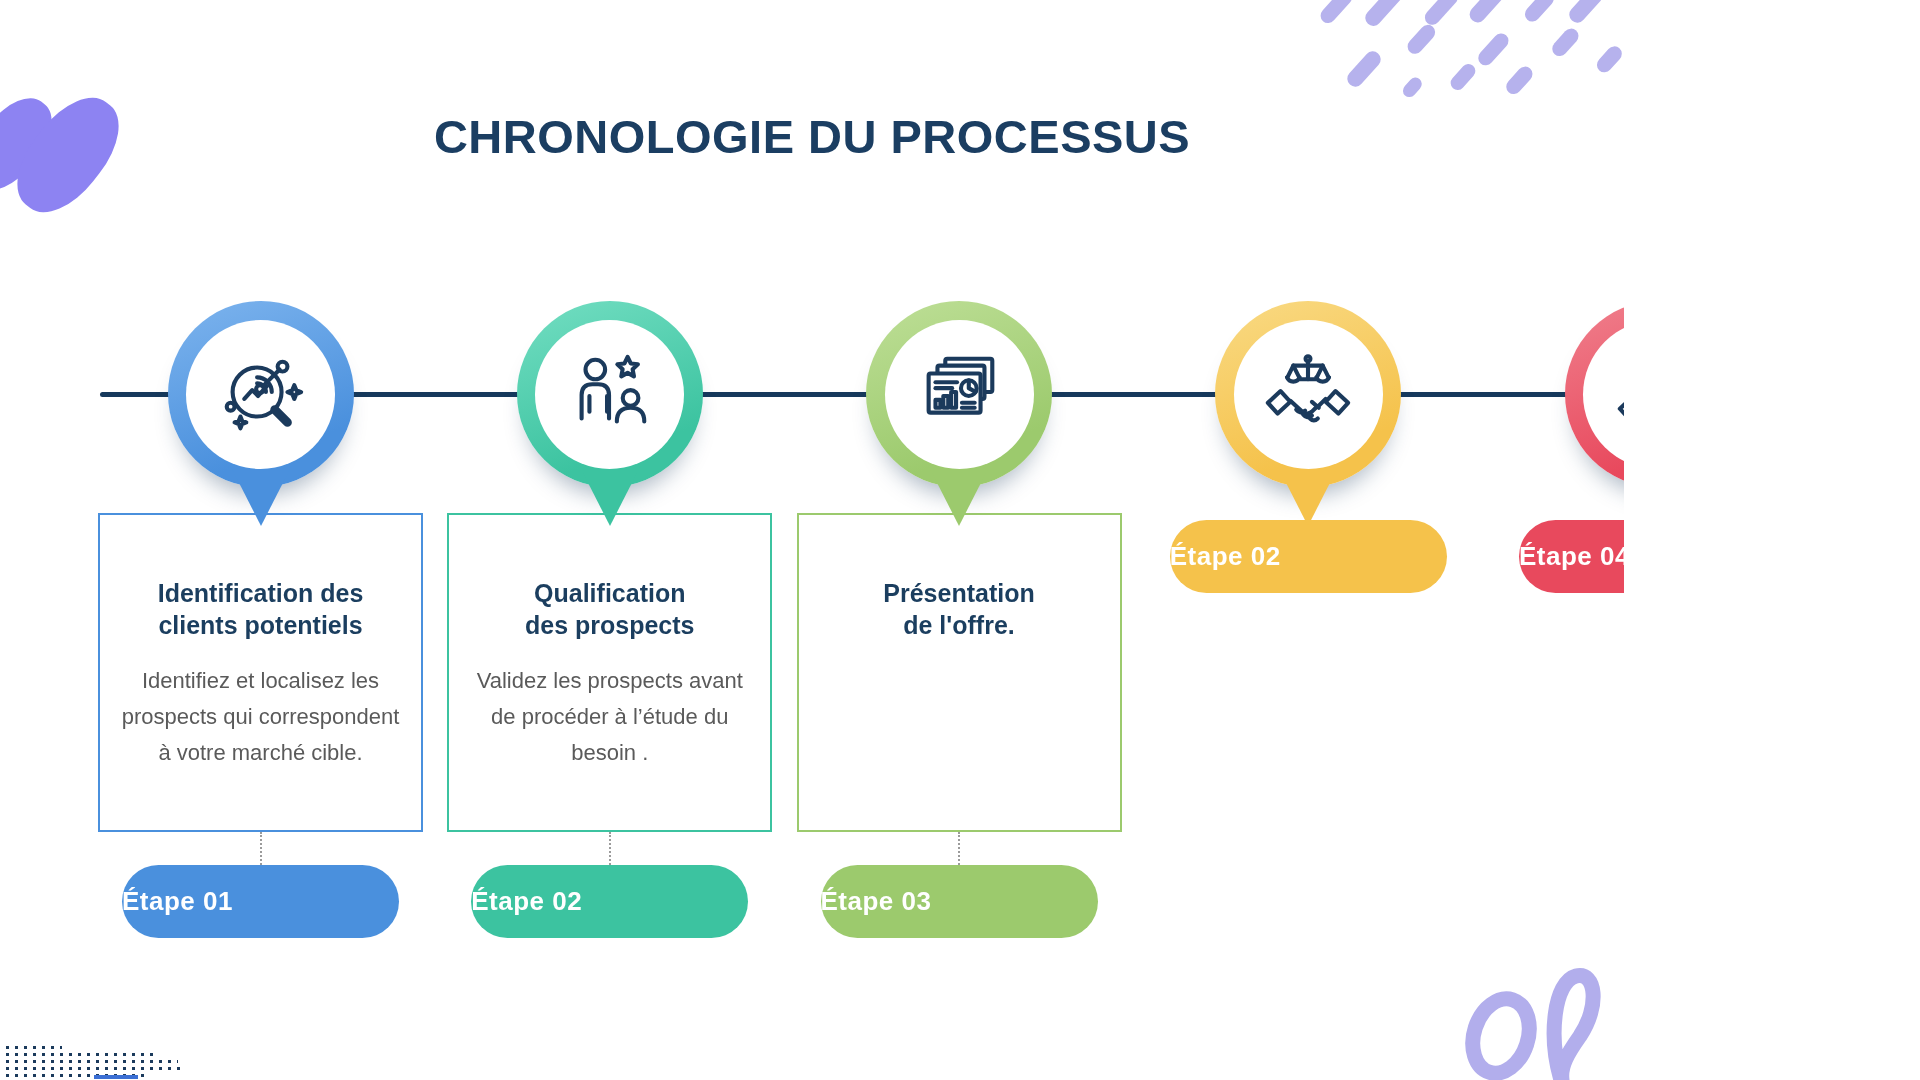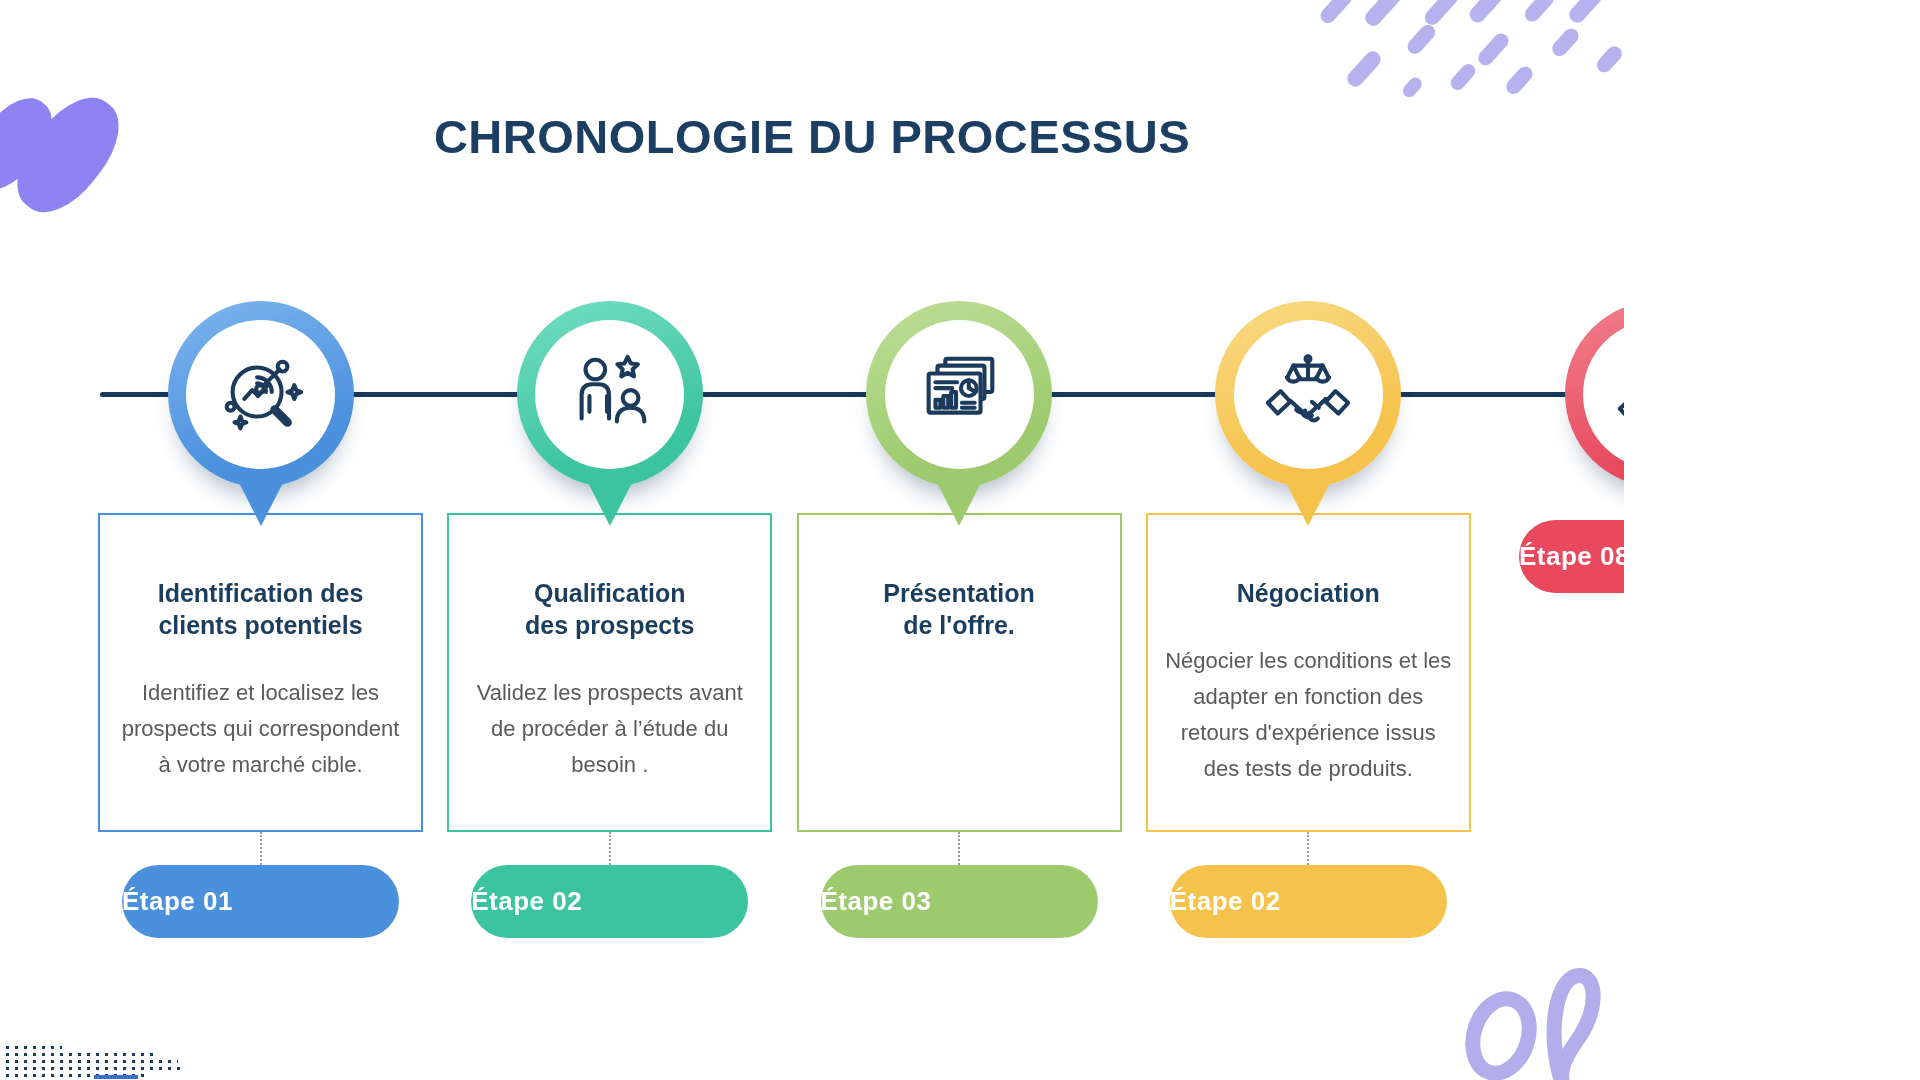--- a/index.html
+++ b/index.html
@@ -51,21 +51,21 @@
     border-top:57px solid var(--accent);
   }
 
   .card{
     position:relative; z-index:2; margin-top:26px; width:325px; height:319px;
     background:#fff; border:2px solid var(--accent);
     padding:62px 14px 0; text-align:center;
   }
   .card-title{
     font-size:25px; line-height:32px; font-weight:bold;
-    color:var(--card_title,#1b3e5f); white-space:pre-line; margin-bottom:34px;text-align:center;
+    color:var(--card_title,#1b3e5f); white-space:pre-line; margin-bottom:22px;text-align:center;
   }
   .card-desc{
     font-size:22px; line-height:36px; color:var(--body_text,#5a5a5a);
   }
 
   .connector{ height:33px; width:0; border-left:2px dotted var(--connector,#9b9b9b); }
 
   .pill{
     width:277px; height:73px; border-radius:37px; background:var(--accent);
     color:#fff; font-weight:bold; font-size:26px; letter-spacing:.5px;
@@ -247,24 +247,20 @@
             <path d="M30 55 l12 11 q5 4 10 0 l4 -4"></path>
             <path d="M66 53 l-8 8"></path>
             <path d="M52 56 l7 6"></path>
             <path d="M36 64 q4 5 9 1"></path>
             <path d="M43 69 q4 5 9 1"></path>
             <path d="M50 73 q4 4 8 0"></path>
           </svg>
         </div>
         <div class="pointer"></div>
       </div>
-      <div class="card">
-        <div class="card-title">Négociation</div>
-        <div class="card-desc">Négocier les conditions et les adapter en fonction des retours d'expérience issus des tests de produits.</div>
-      </div>
       <div class="connector"></div>
       <div class="pill">
         <span>Étape 02</span>
       </div>
     </div>
 
     <div class="step" style="--accent: #e8495d; --accent-light: #f0808d;">
       <div class="circle">
         <div class="circle-inner">
           <svg viewBox="0 0 96 96">
@@ -275,18 +271,18 @@
             <path d="M38 25 v7 M42 25 v7"></path>
             <path d="M66 25 v7 M70 25 v7"></path>
             <path d="M9 63 l12 -11 10 11 -12 11 z"></path>
             <path d="M31 66 Q39 57 48 60 L56 62 Q60 63 64 61 L74 53 Q80 49 83 53 Q85 57 80 61 L66 71 Q59 76 51 74 L36 70"></path>
           </svg>
         </div>
         <div class="pointer"></div>
       </div>
       <div class="connector"></div>
       <div class="pill">
-        <span>Étape 08</span>
+        <span>Étape 04</span>
       </div>
     </div>
 
   </div>
 </div>
 
 </body></html>

